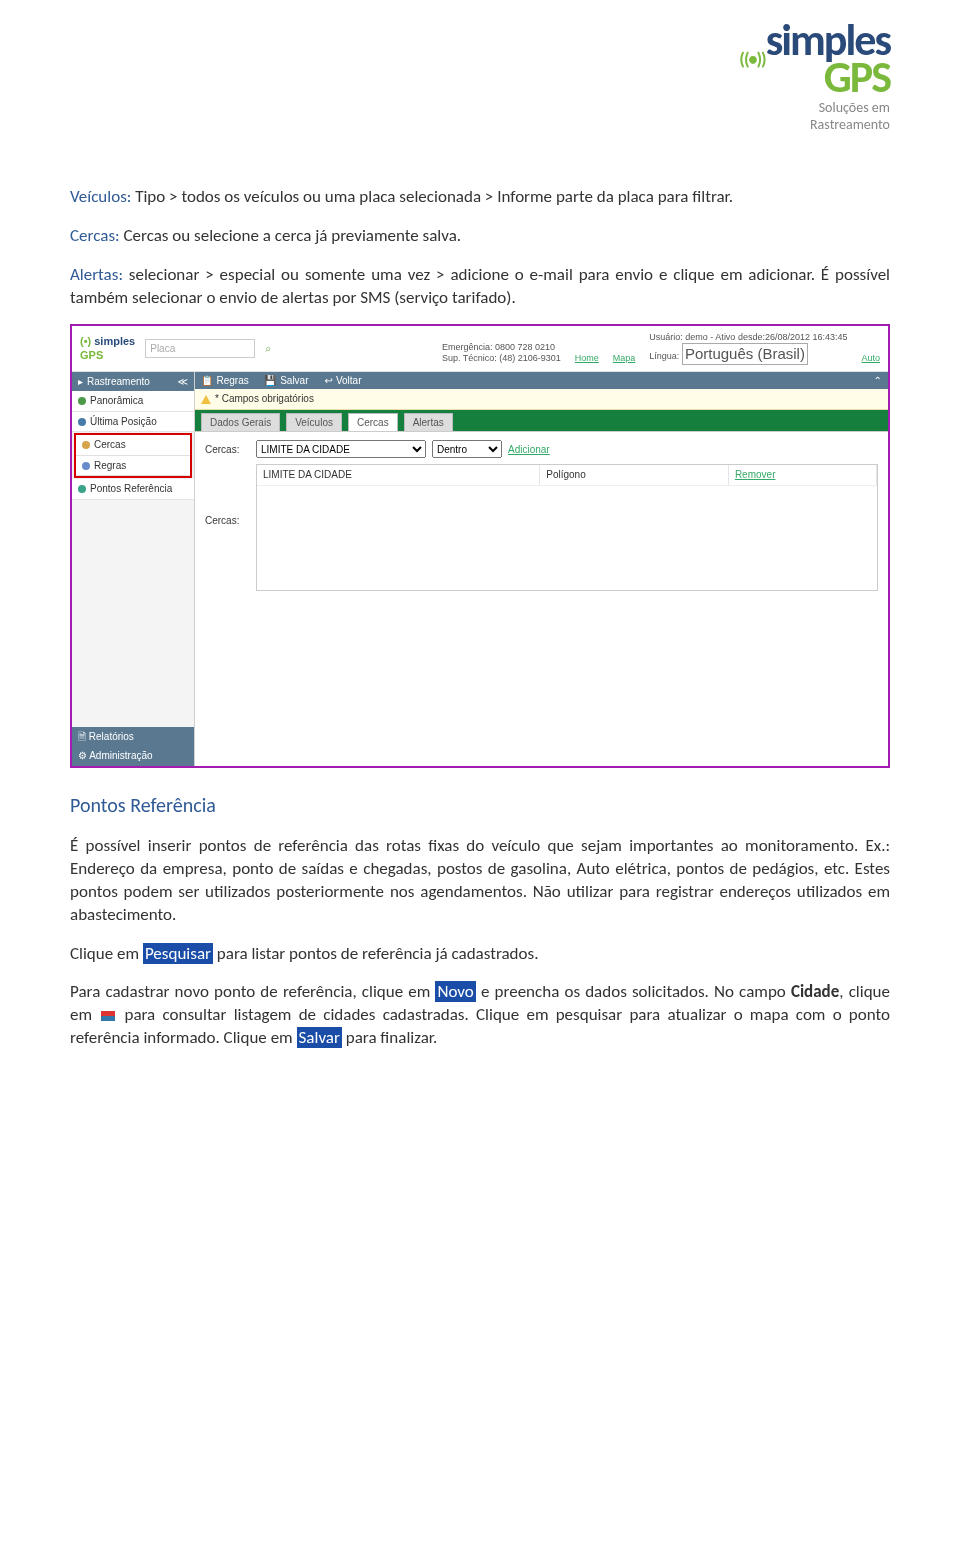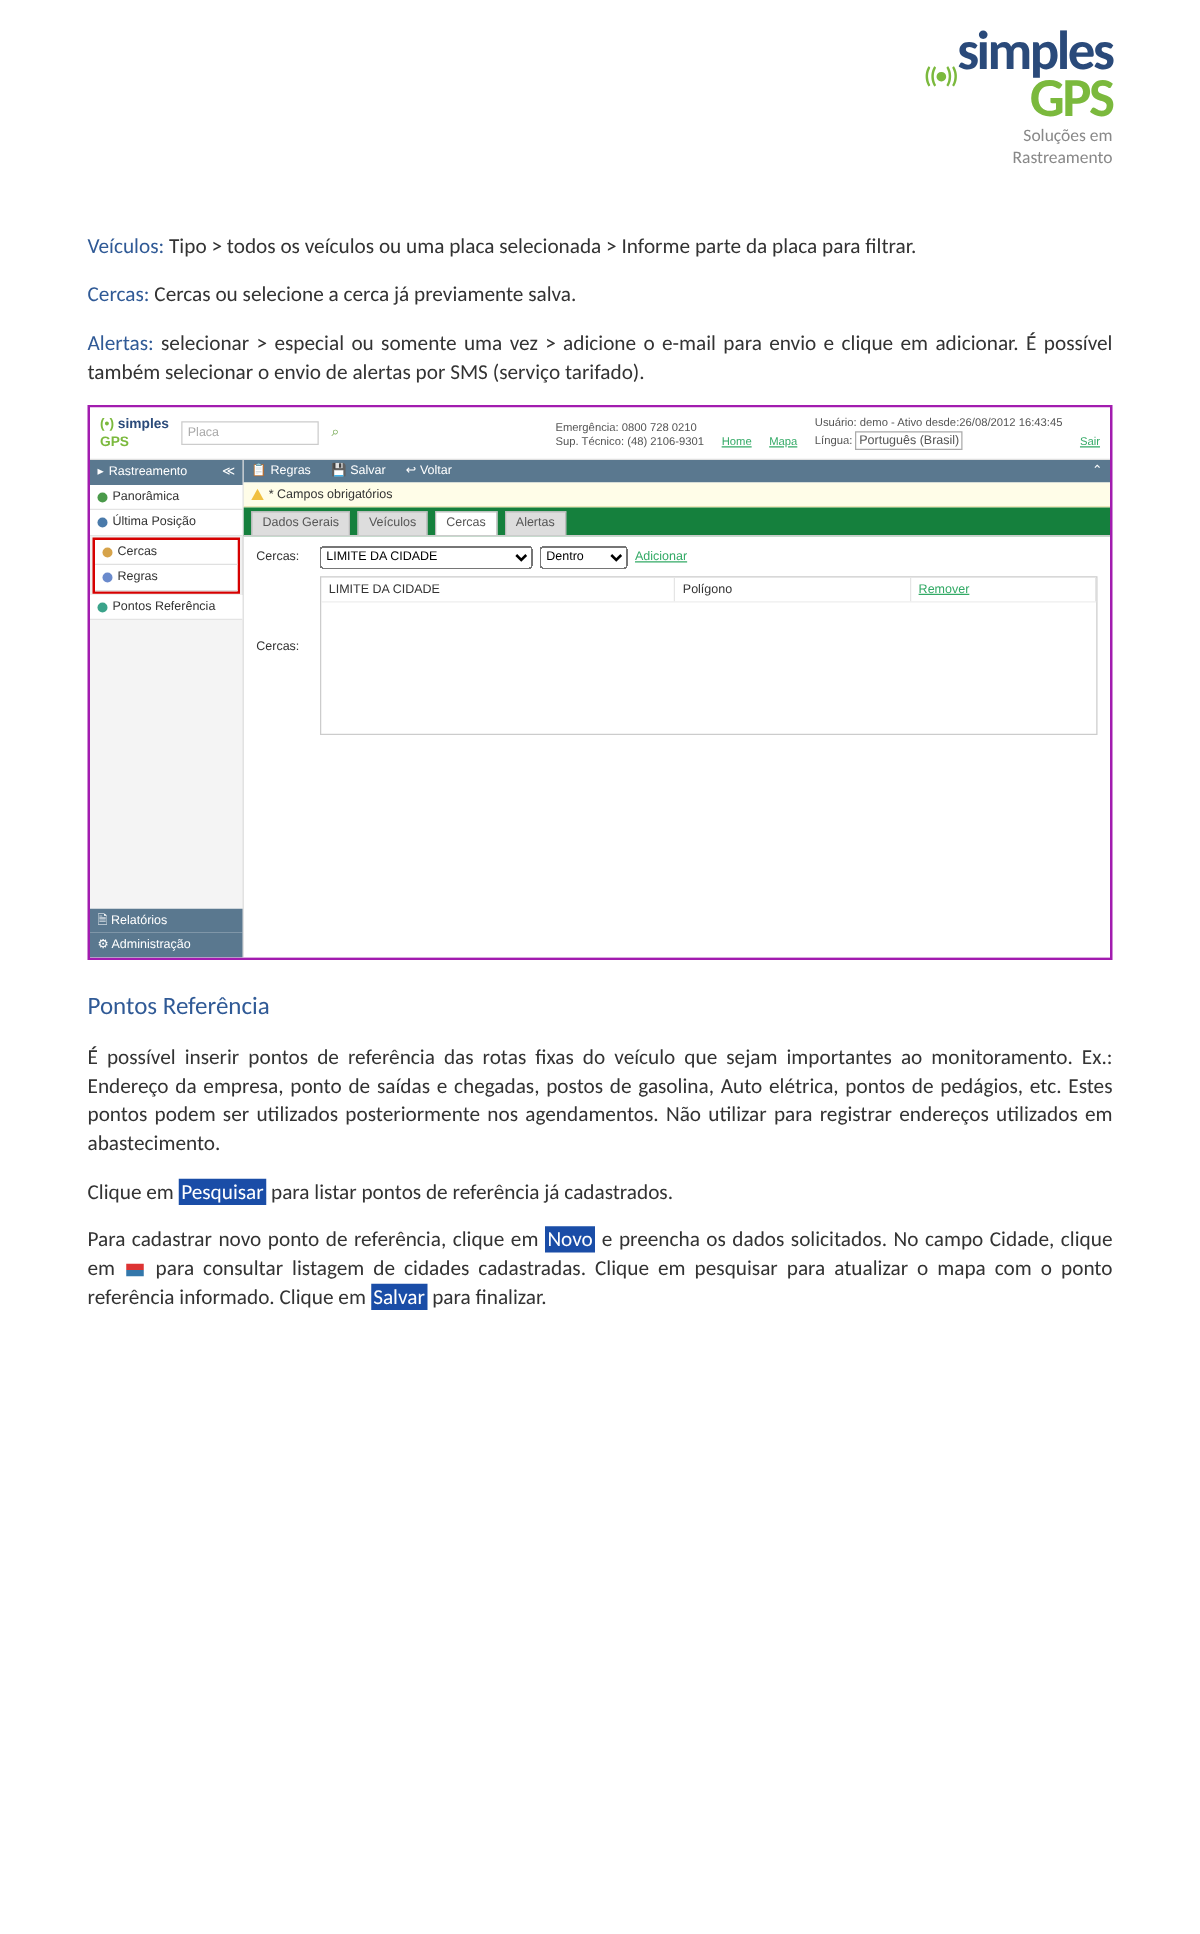--- a/index.html
+++ b/index.html
@@ -72,21 +72,21 @@
     font-weight: normal;
     margin-top: 16px;
     margin-bottom: 2px;
   }
   .highlight {
     background: #1a4da7;
     color: #fff;
     padding: 0 2px;
   }
   .bold {
-    font-weight: normal;
+    font-weight: bold;
   }
   .flag-icon {
     display: inline-block;
     width: 14px;
     height: 10px;
     position: relative;
     vertical-align: middle;
     margin: 0 2px;
   }
   .flag-icon::before {
@@ -141,21 +141,21 @@
     line-height: 1.3;
     color: #555;
     display:flex;
     gap:14px;
     align-items:flex-end;
   }
   .shot-top .right a { color:#3a6; text-decoration: underline; }
   .shot-sel {
     border:1px solid #aaa;
     padding:0 2px;
-    font-size:10px;
+    font-size:15px;
     display:inline-block;
   }
   .shot-main {
     display:flex;
     flex:1;
     overflow:hidden;
   }
   .shot-side {
     width: 122px;
     background: #f0f0f0;
@@ -324,21 +324,21 @@
           </div>
           <a>Home</a>
           <a>Mapa</a>
           <div>
             <div>Usuário: demo - Ativo desde:26/08/2012 16:43:45</div>
             <div>
               <span>Língua:</span>
               <span class="shot-sel">Português (Brasil)</span>
             </div>
           </div>
-          <a>Sair</a>
+          <a>Auto</a>
         </div>
       </div>
 
       <div class="shot-main">
         <div class="shot-side">
           <div style="display:flex;flex-direction:column;height:100%;">
             <div class="side-head">
               <span>▸</span>
               <span>Rastreamento</span>
               <span style="margin-left:auto;">≪</span>

